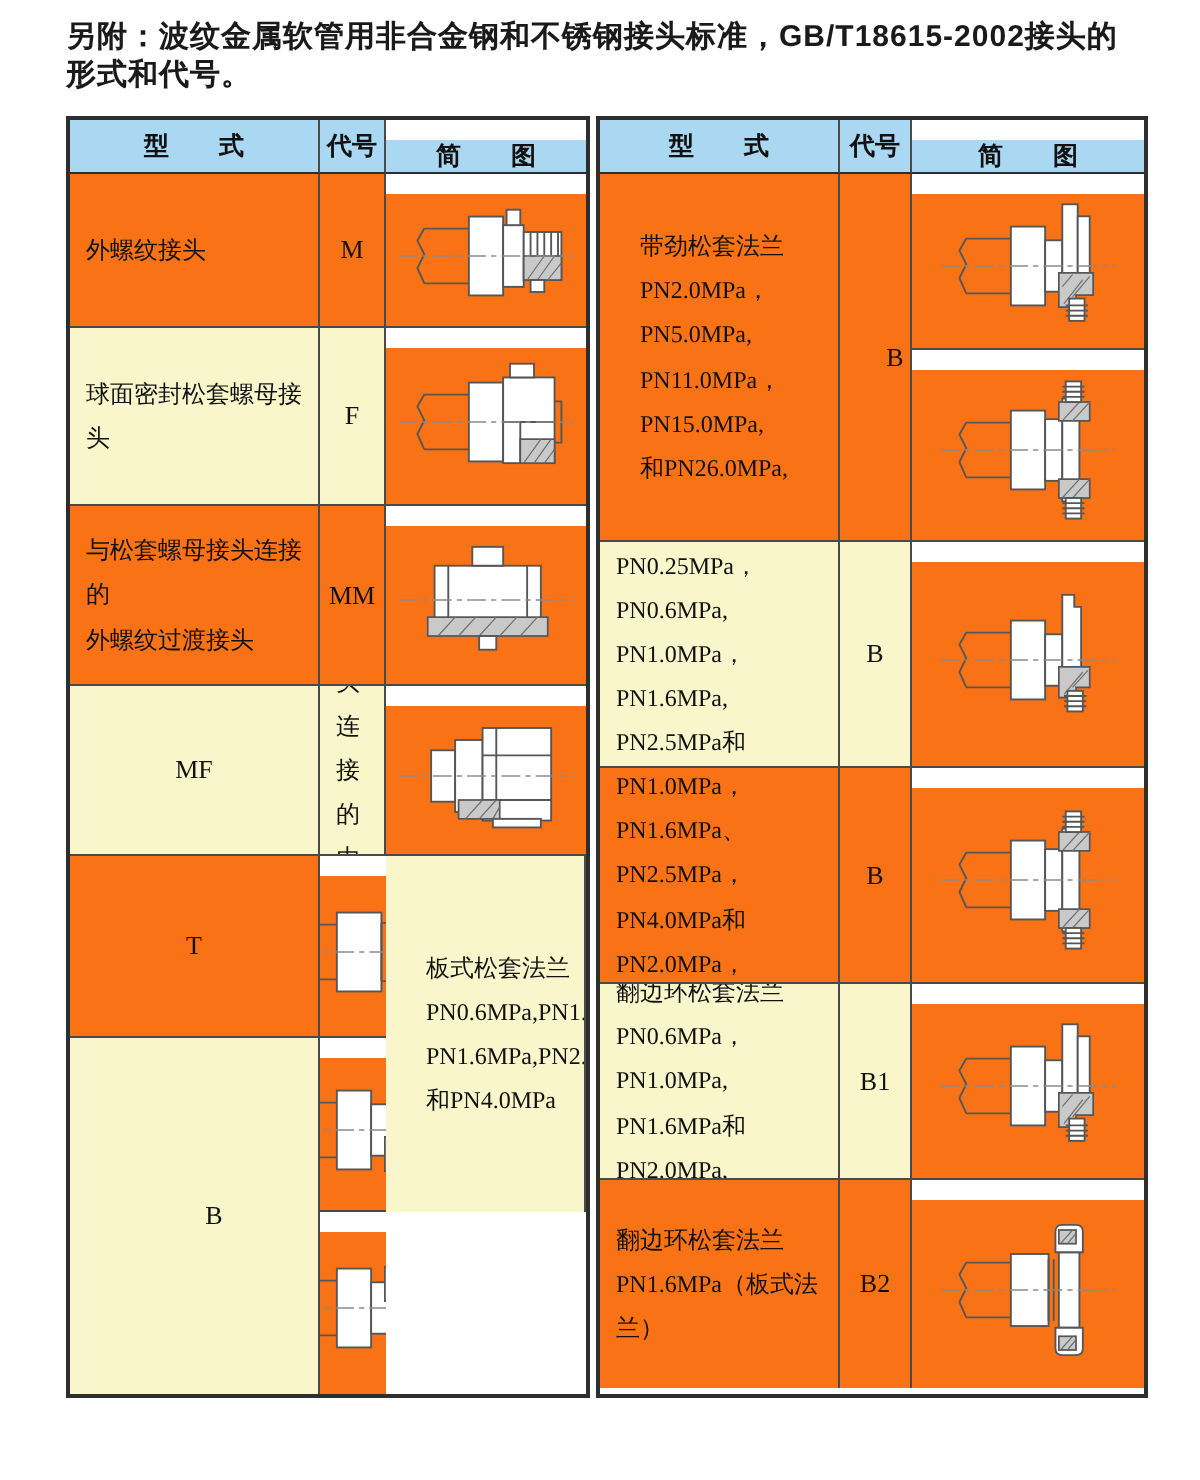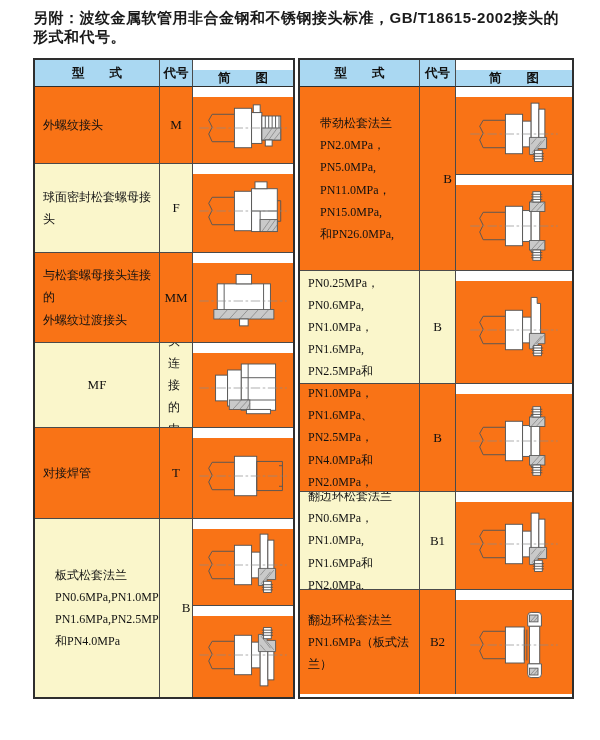--- a/index.html
+++ b/index.html
@@ -110,21 +110,20 @@
               <rect class="fl" x="38" y="21" width="16" height="42"></rect>
               <rect class="fl" x="54" y="14" width="40" height="54"></rect>
               <path class="ln" d="M54 30 H94 M54 56 H94 M62 14 V68"></path>
               <rect class="ht" x="40" y="56" width="24" height="11"></rect>
               <path class="hx" d="M44 67 L54 56 M52 67 L62 56 M60 67 L64 60"></path>
               <rect class="fl" x="60" y="67" width="28" height="5"></rect>
               <path class="cl" d="M5 42 H107"></path>
             </svg></span>
         </div>
 
-      <div class="c typ">对接焊管</div>
       <div class="c cod">T</div>
       <div class="c dia lc">
           <span><svg viewBox="0 0 112 84" width="96" height="72" xmlns="http://www.w3.org/2000/svg">
               <path class="ln" d="M20 26 H46 M20 58 H46"></path>
               <path class="ln" d="M20 26 L16 33 L20 41 L16 49 L20 58"></path>
               <rect class="fl" x="46" y="19" width="26" height="46"></rect>
               <path class="ln" d="M72 25 H102 M72 59 H102 M102 25 V59 M72 25 V59 M98 30 H102 M98 54 H102"></path>
               <path class="cl" d="M5 42 H107"></path>
             </svg></span>
         </div>

